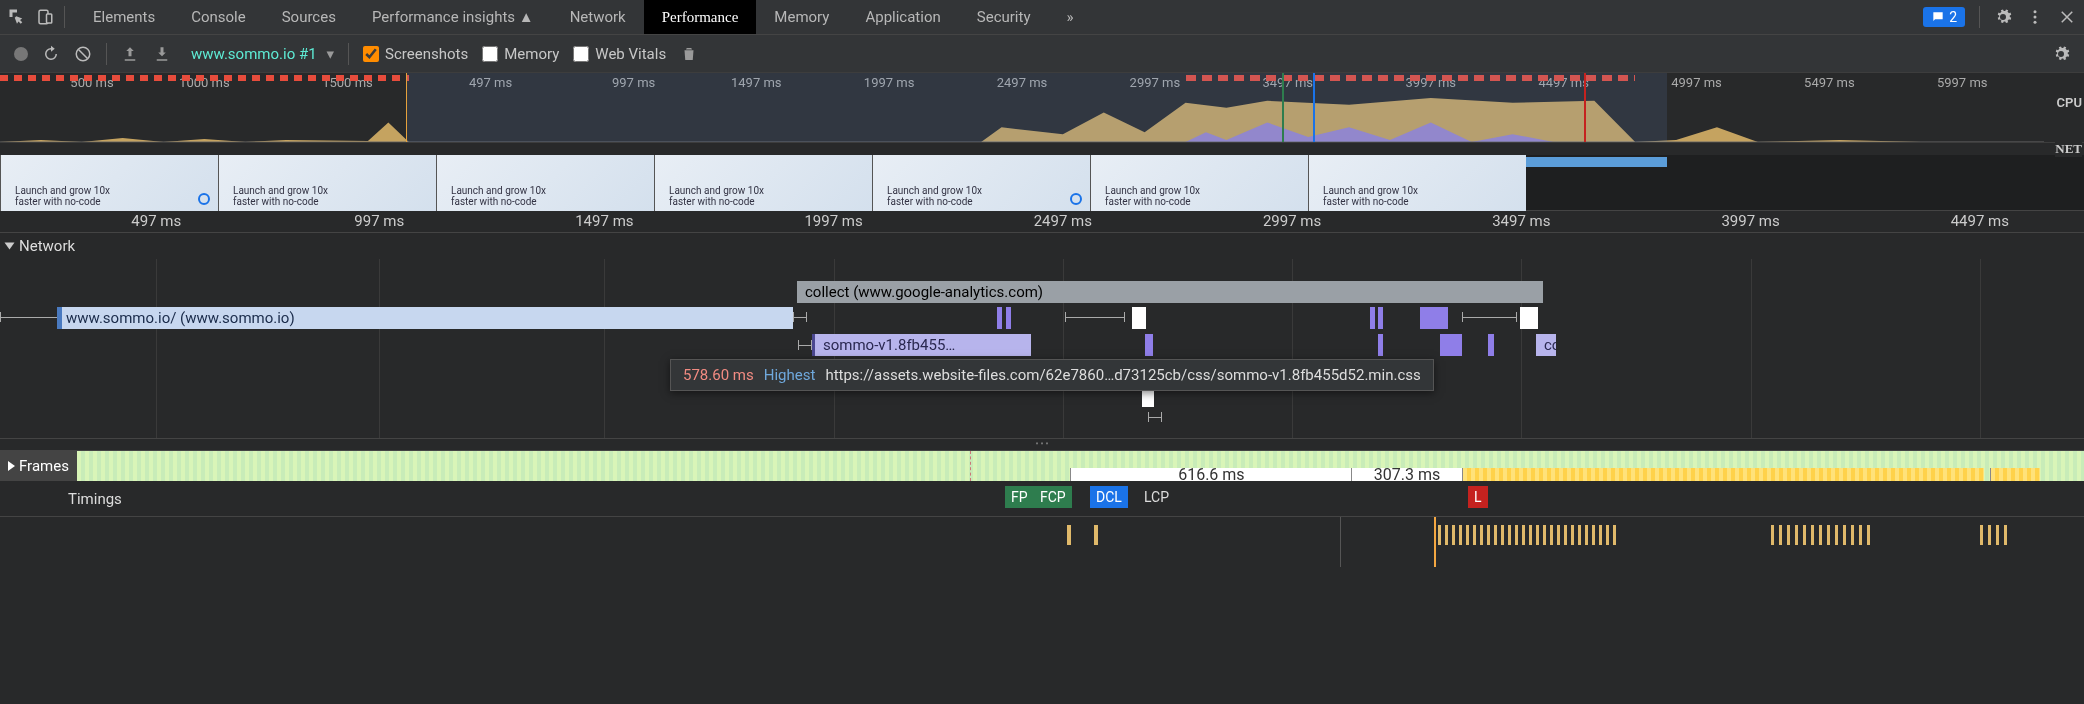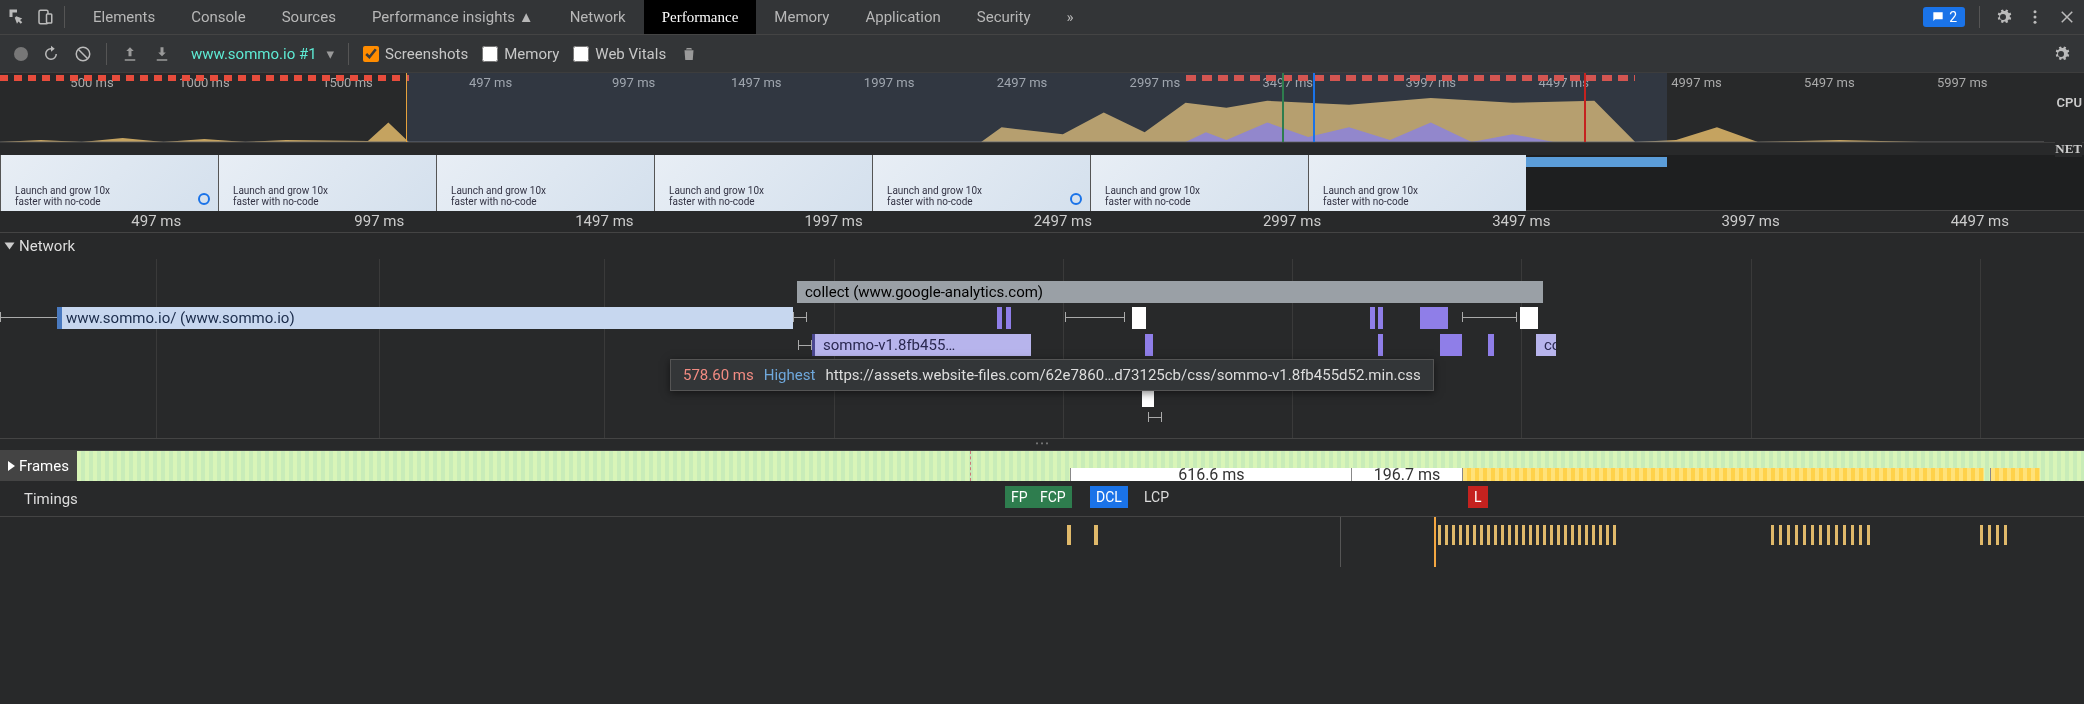--- a/index.html
+++ b/index.html
@@ -68,21 +68,21 @@
 .dots-sep { height:12px; text-align:center; color:#888; background:#28292a; border-bottom:1px solid #444; line-height:8px; }
 
 .frames-track { height:30px; position:relative; background:#28292a; display:flex; }
 .frames-label { background:#444; color:#fff; padding:3px 8px; font-size:15px; display:flex; align-items:center; gap:4px; }
 .frames-label .disclosure { border-left-color:#fff; transform:none; }
 .frames-body { flex:1; position:relative; background:repeating-linear-gradient(90deg,#d9f5b8 0,#d9f5b8 4px,#c8ecb8 4px,#c8ecb8 8px); }
 .frame-seg { position:absolute; top:17px; bottom:0; display:flex; align-items:center; justify-content:center; color:#333; font-size:16px; border-left:1px solid #888; }
 .frame-yellow { background:repeating-linear-gradient(90deg,#ffe27a 0,#ffe27a 4px,#ffd24a 4px,#ffd24a 8px); }
 .frame-white { background:#fff; }
 
-.timings-track { height:36px; display:flex; align-items:center; position:relative; border-bottom:1px solid #444; }
+.timings-track { height:36px; display:flex; align-items:center; position:relative; border-bottom:1px solid #444;padding-left:44px; }
 .timings-label { padding-left:24px; color:#ddd; width:120px; }
 .timing-marker { position:absolute; top:5px; padding:3px 6px; font-size:14px; color:#fff; }
 .fp{background:#2e7d4e} .fcp{background:#2e7d4e} .dcl{background:#1a73e8} .lcp{color:#ddd;background:transparent} .lmark{background:#c5221f}
 
 .bottom-area { height:50px; background:#28292a; position:relative; }
 .vline { position:absolute; top:0; bottom:0; width:1px; background:#555; }
 .vline.orange { background:#f4a742; width:2px; }
 
 svg { fill:currentColor; }
 </style>
@@ -307,21 +307,21 @@
     <div class="frames-label">
       <span class="disclosure"></span>
       <span>Frames</span>
     </div>
     <div class="frames-body">
       <div style="position:absolute;left:44.5%;top:0;bottom:0;width:1px;border-left:1px dashed #c77"></div>
       <div class="frame-seg frame-white" style="left:49.5%;width:14%">
           <span>616.6 ms</span>
         </div>
       <div class="frame-seg frame-white" style="left:63.5%;width:5.5%;overflow:hidden">
-          <span>196.7 ms</span>
+          <span>307.3 ms</span>
         </div>
       <div class="frame-seg frame-yellow" style="left:69%;width:26%"></div>
       <div class="frame-seg frame-yellow" style="left:95.3%;width:2.5%"></div>
     </div>
   </div>
 
   <div class="timings-track">
     <span class="timings-label">Timings</span>
     <span class="timing-marker fp" style="left:1005px">FP</span>
     <span class="timing-marker fcp" style="left:1034px">FCP</span>

